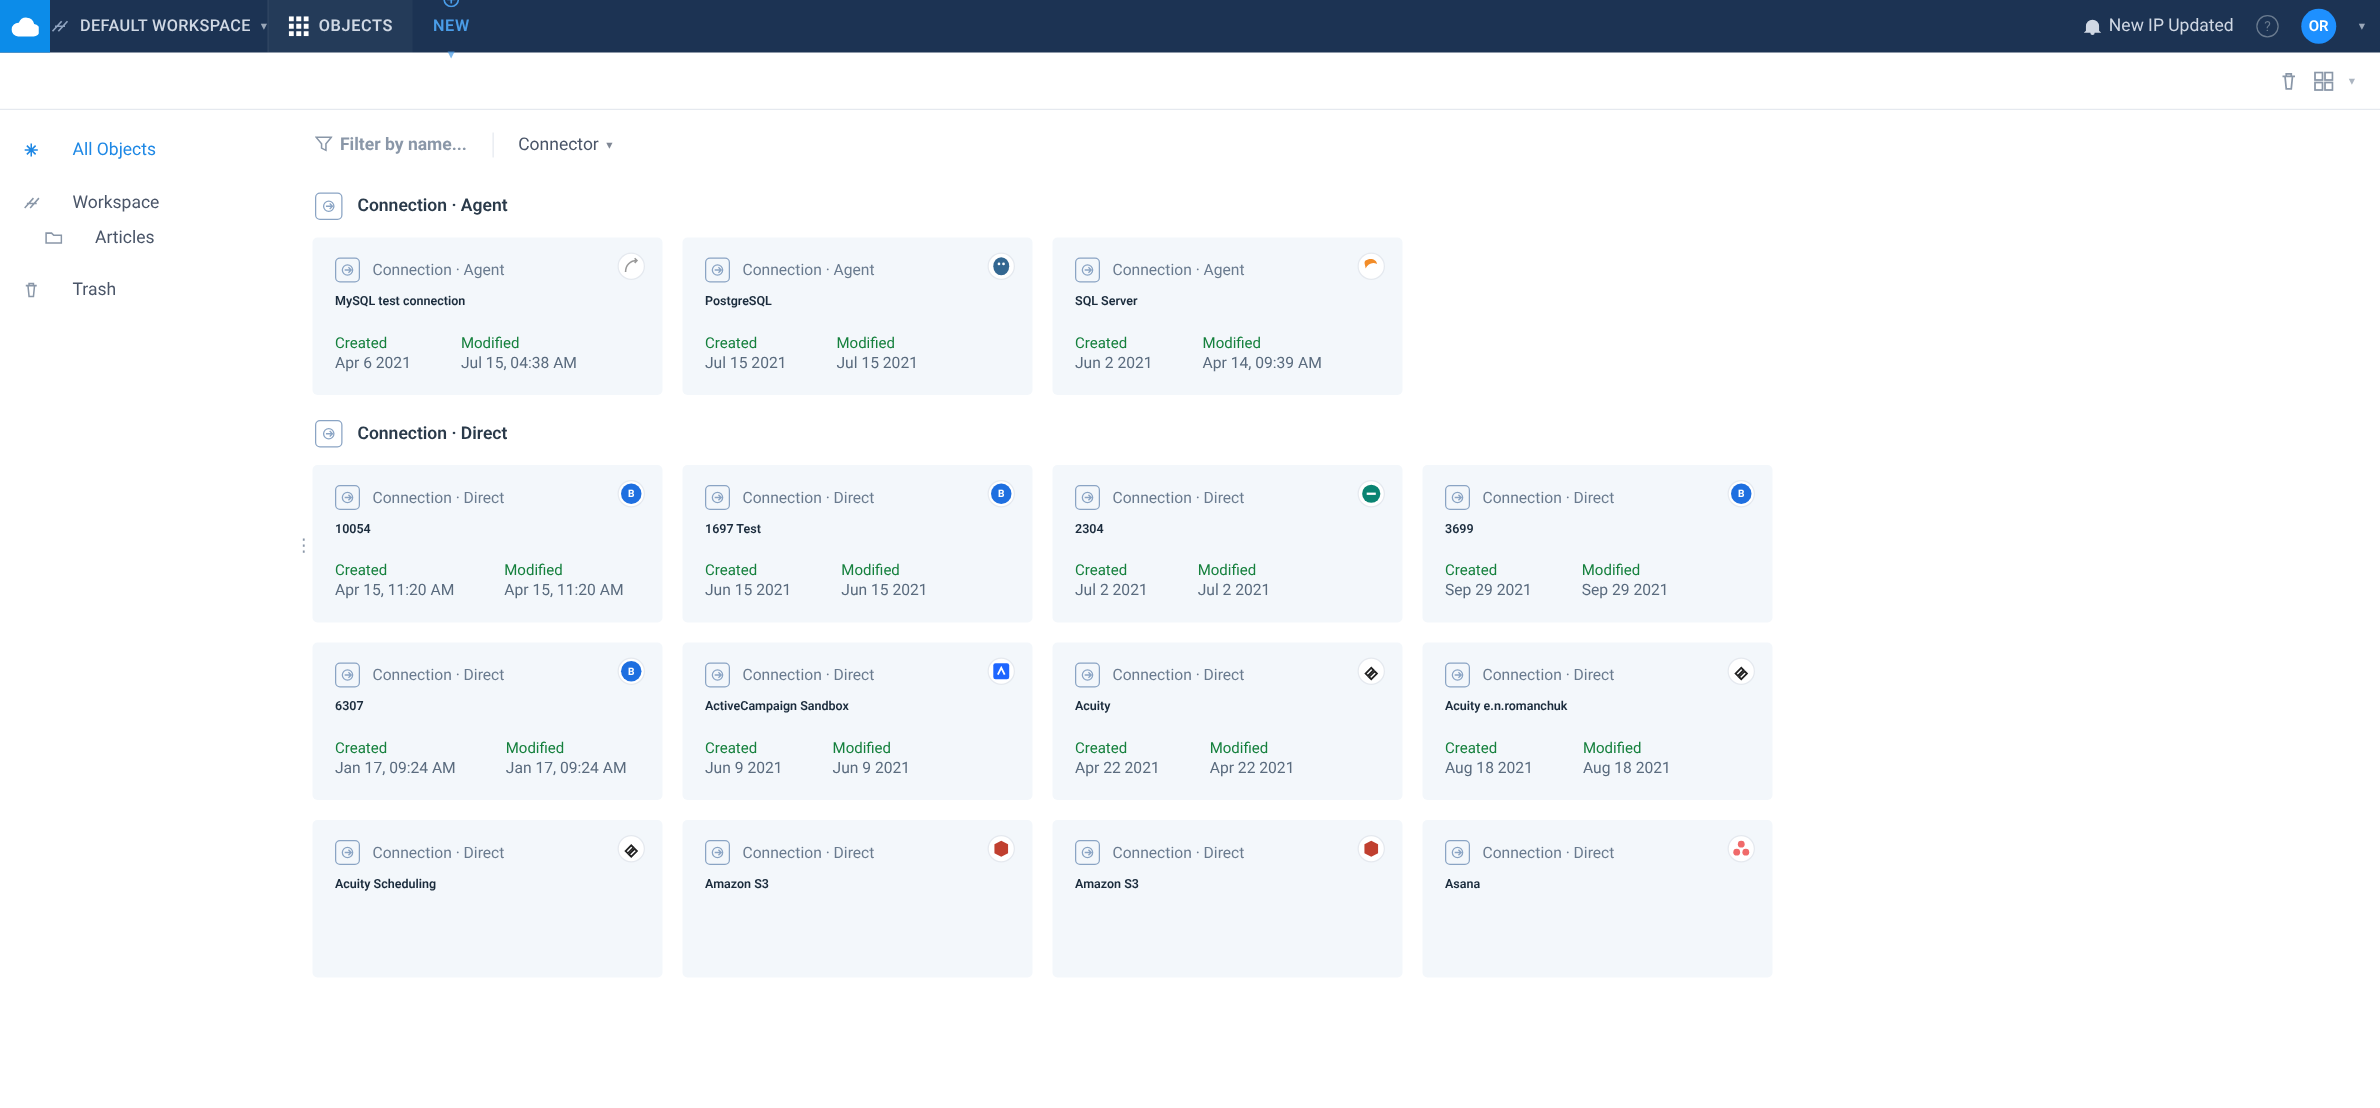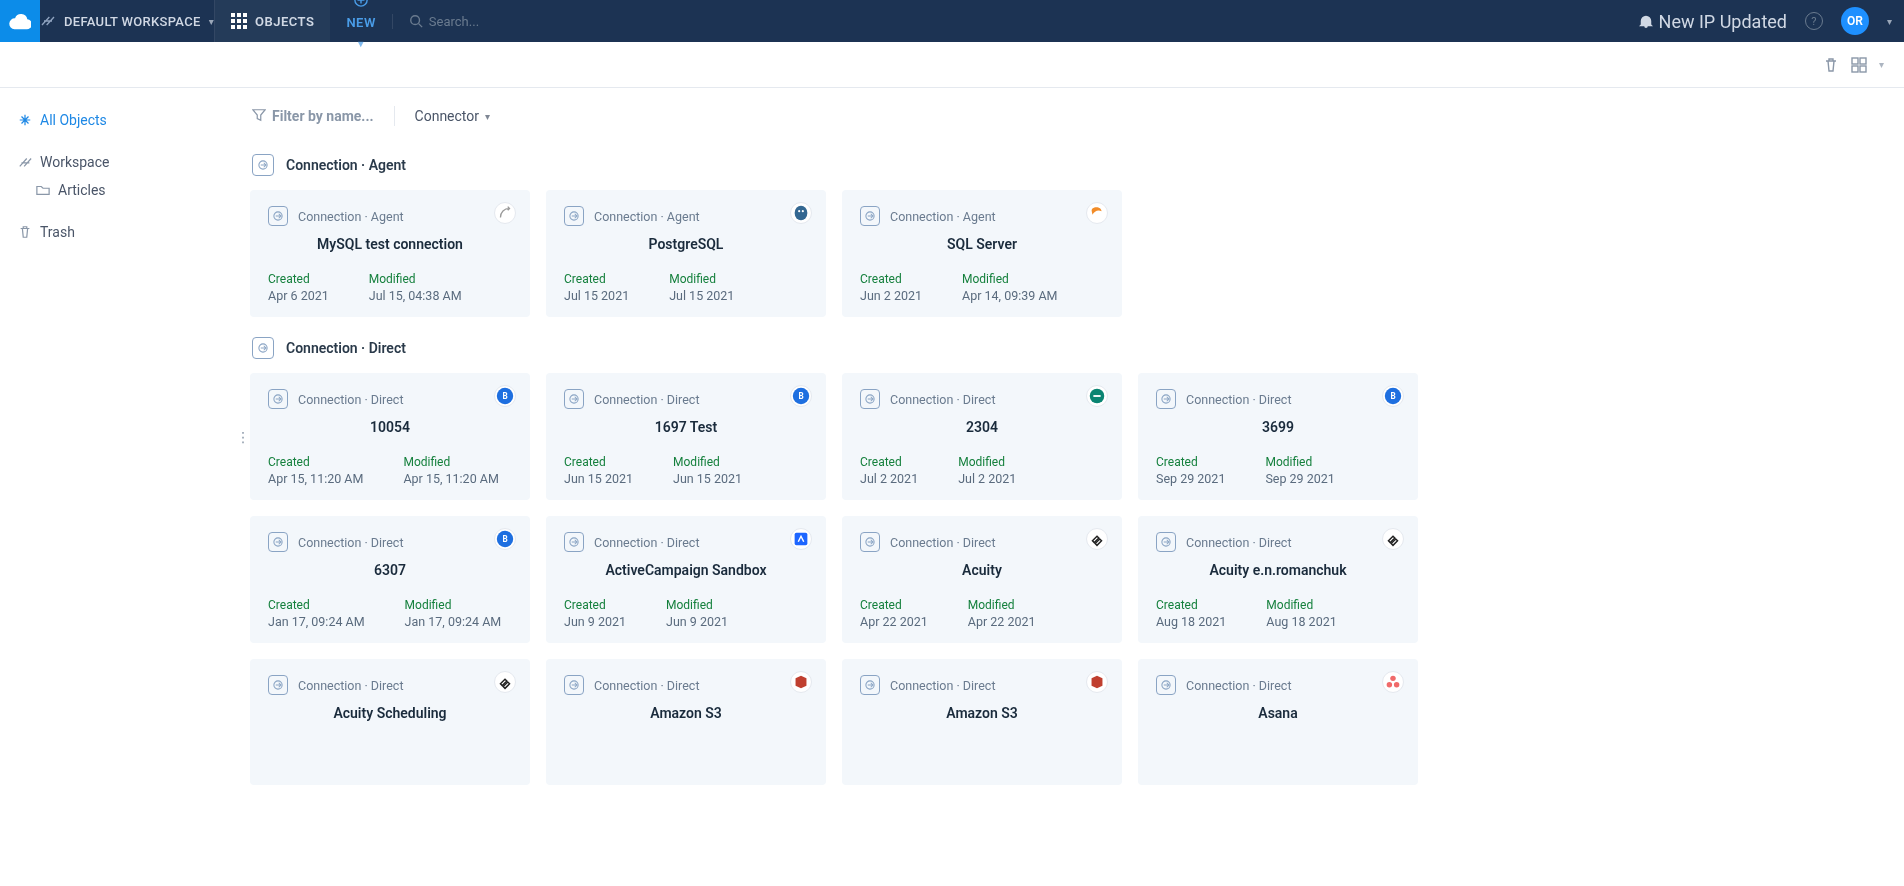--- a/index.html
+++ b/index.html
@@ -9,54 +9,54 @@
 .topbar { background: #1c3353; height: 42px; display: flex; align-items: center; color: #d0d8e4; font-size: 13px; }
 .topbar .logo { width: 40px; height: 42px; background: #0c8ce9; display:flex; align-items:center; justify-content:center; }
 .topbar .workspace-sel { padding: 0 0; height:42px; display:flex; align-items:center; gap:8px; border-right:1px solid rgba(255,255,255,0.1); font-weight:500; letter-spacing:0.3px; }
 .topbar .navbtn { padding: 0 16px; height:56px; display:flex; align-items:center; gap:8px; font-weight:600; letter-spacing:0.5px; }
 .topbar .navbtn.active { background: rgba(255,255,255,0.04); }
 .topbar .new-btn { color:#4a9de8;flex-direction:column; }
 .topbar .search-wrap { border-left:1px solid rgba(255,255,255,0.1); padding:0 16px; flex:1; display:flex; align-items:center; gap:6px; color:#6a7b8f; }
 .topbar input { background:transparent; border:none; outline:none; color:#d0d8e4; font-size:13px; width:260px; }
 .topbar input::placeholder { color:#6a7b8f; }
 .topbar .right { margin-left:auto; display:flex; align-items:center; gap:18px; padding-right:12px; }
-.topbar .notify { display:flex; align-items:center; gap:6px; color:#d0d8e4; font-size:18px; }
+.topbar .notify { display:flex; align-items:center; gap:6px; color:#d0d8e4; font-size:14px; }
 .topbar .avatar { width:28px; height:28px; border-radius:50%; background:#1e90ff; color:#fff; display:flex; align-items:center; justify-content:center; font-size:12px; font-weight:600; }
 .topbar .help-icon { width:18px; height:18px; border:1.5px solid #6a7b8f; border-radius:50%; display:flex; align-items:center; justify-content:center; font-size:11px; color:#6a7b8f;}
 
 
 .subnav { height:46px; border-bottom:1px solid #e5e9ef; display:flex; align-items:center; padding: 0 24px; position:relative;}
 .subnav .tabs { margin:0 auto; display:flex; gap:28px; height:100%; align-items:center; }
 .subnav .tab { font-size:14px; color:#4a5568; cursor:pointer; height:100%; display:flex; align-items:center; border-bottom:2px solid transparent; }
 .subnav .tab.active { color:#1e88e5; border-bottom-color:#1e88e5; }
 .subnav .right-actions { position:absolute; right:20px; display:flex; gap:12px; align-items:center; color:#8a97a8; }
 
 
 .layout { display:flex; }
 .sidebar { width:240px; padding:18px 14px; font-size:14px; color:#4a5568; }
-.sidebar .item { display:flex; align-items:center; gap:8px; padding:6px 4px; cursor:pointer; border-radius:4px;}
+.sidebar .item { display:flex; align-items:center; gap:26px; padding:6px 4px; cursor:pointer; border-radius:4px;}
 .sidebar .item.active { color:#1e88e5; }
 .sidebar .sub { padding-left:22px; }
 .sidebar .group-gap { height:14px; }
 
 .main { flex:1; padding:18px 30px 40px 10px; }
 
 .toolbar { display:flex; align-items:center; gap:20px; font-size:14px; color:#8a97a8; padding:0 0 16px 2px; }
 .toolbar .filter { display:flex; gap:6px;font-weight:bold; }
 .toolbar .divider { width:1px; height:20px; background:#e5e9ef; }
 .toolbar .sort { display:flex; align-items:center; gap:6px; color:#4a5568; }
 
 .section-header { display:flex; align-items:center; gap:12px; font-size:14px; font-weight:600; color:#2a3a4a; margin:12px 0 14px 2px;}
 .section-header .sq-icon { width:22px; height:22px; border:1.5px solid #8aa4c4; border-radius:4px; display:flex; align-items:center; justify-content:center; }
 
 .grid { display:grid; grid-template-columns: repeat(4, 280px); gap:16px; margin-bottom:20px; }
 .card { background:#f3f7fb; border-radius:4px; padding:16px 18px 14px; min-height:126px; position:relative; cursor:pointer; }
 .card .top { display:flex; align-items:center; gap:10px; color:#6a7b8f; font-size:12.5px; margin-bottom:10px;}
 .card .top .sq-icon { width:20px; height:20px; border:1.5px solid #8aa4c4; border-radius:4px; display:flex; align-items:center;justify-content:center;}
-.card .title { font-size:14px; font-weight:600; color:#1a2b3c; margin-bottom:20px;text-align:center; }
+.card .title { font-size:10px; font-weight:600; color:#1a2b3c; margin-bottom:20px; }
 .card .meta { display:flex; gap:40px; font-size:12.5px; color:#6a7b8f; }
 .card .meta .lbl { font-size:12px; color:#15803d; margin-bottom:2px;}
 .card .meta .val { color:#5a6b7e; }
 .card .connector-icon { position:absolute; top:12px; right:14px; width:22px; height:22px; border-radius:50%; border:1px solid #e5e9ef; background:#fff; display:flex; align-items:center; justify-content:center; font-size:11px;}
 
 .row-handle { position:absolute; left:-14px; top:56px; color:#8a97a8; font-size:14px; }
 .chev { font-size:10px; opacity:0.7; }
 
 svg { display:block; }
 </style>
@@ -92,27 +92,20 @@
       </svg>
     <span>OBJECTS</span>
   </div>
   <div class="navbtn new-btn">
     <svg width="16" height="16" viewBox="0 0 16 16">
         <circle cx="8" cy="8" r="7" fill="none" stroke="#4a9de8" stroke-width="1.6"></circle>
         <path stroke="#4a9de8" stroke-width="1.6" d="M8 4v8M4 8h8"></path>
       </svg>
     <span>NEW</span>
     <span class="chev">▾</span>
-  </div>
-  <div class="search-wrap">
-    <svg width="14" height="14" viewBox="0 0 16 16">
-        <circle cx="7" cy="7" r="5" fill="none" stroke="#6a7b8f" stroke-width="1.6"></circle>
-        <line x1="11" y1="11" x2="15" y2="15" stroke="#6a7b8f" stroke-width="1.6"></line>
-      </svg>
-    <input placeholder="Search..." style="">
   </div>
   <div class="right">
     <div class="notify">
       <svg width="14" height="14" viewBox="0 0 16 16">
           <path fill="#d0d8e4" d="M8 16a2 2 0 0 0 2-2H6a2 2 0 0 0 2 2Zm6-4V8a6 6 0 1 0-12 0v4l-2 2h16Z"></path>
         </svg>
       <span>New IP Updated</span>
     </div>
     <div class="help-icon">?</div>
     <div class="avatar">OR</div>

